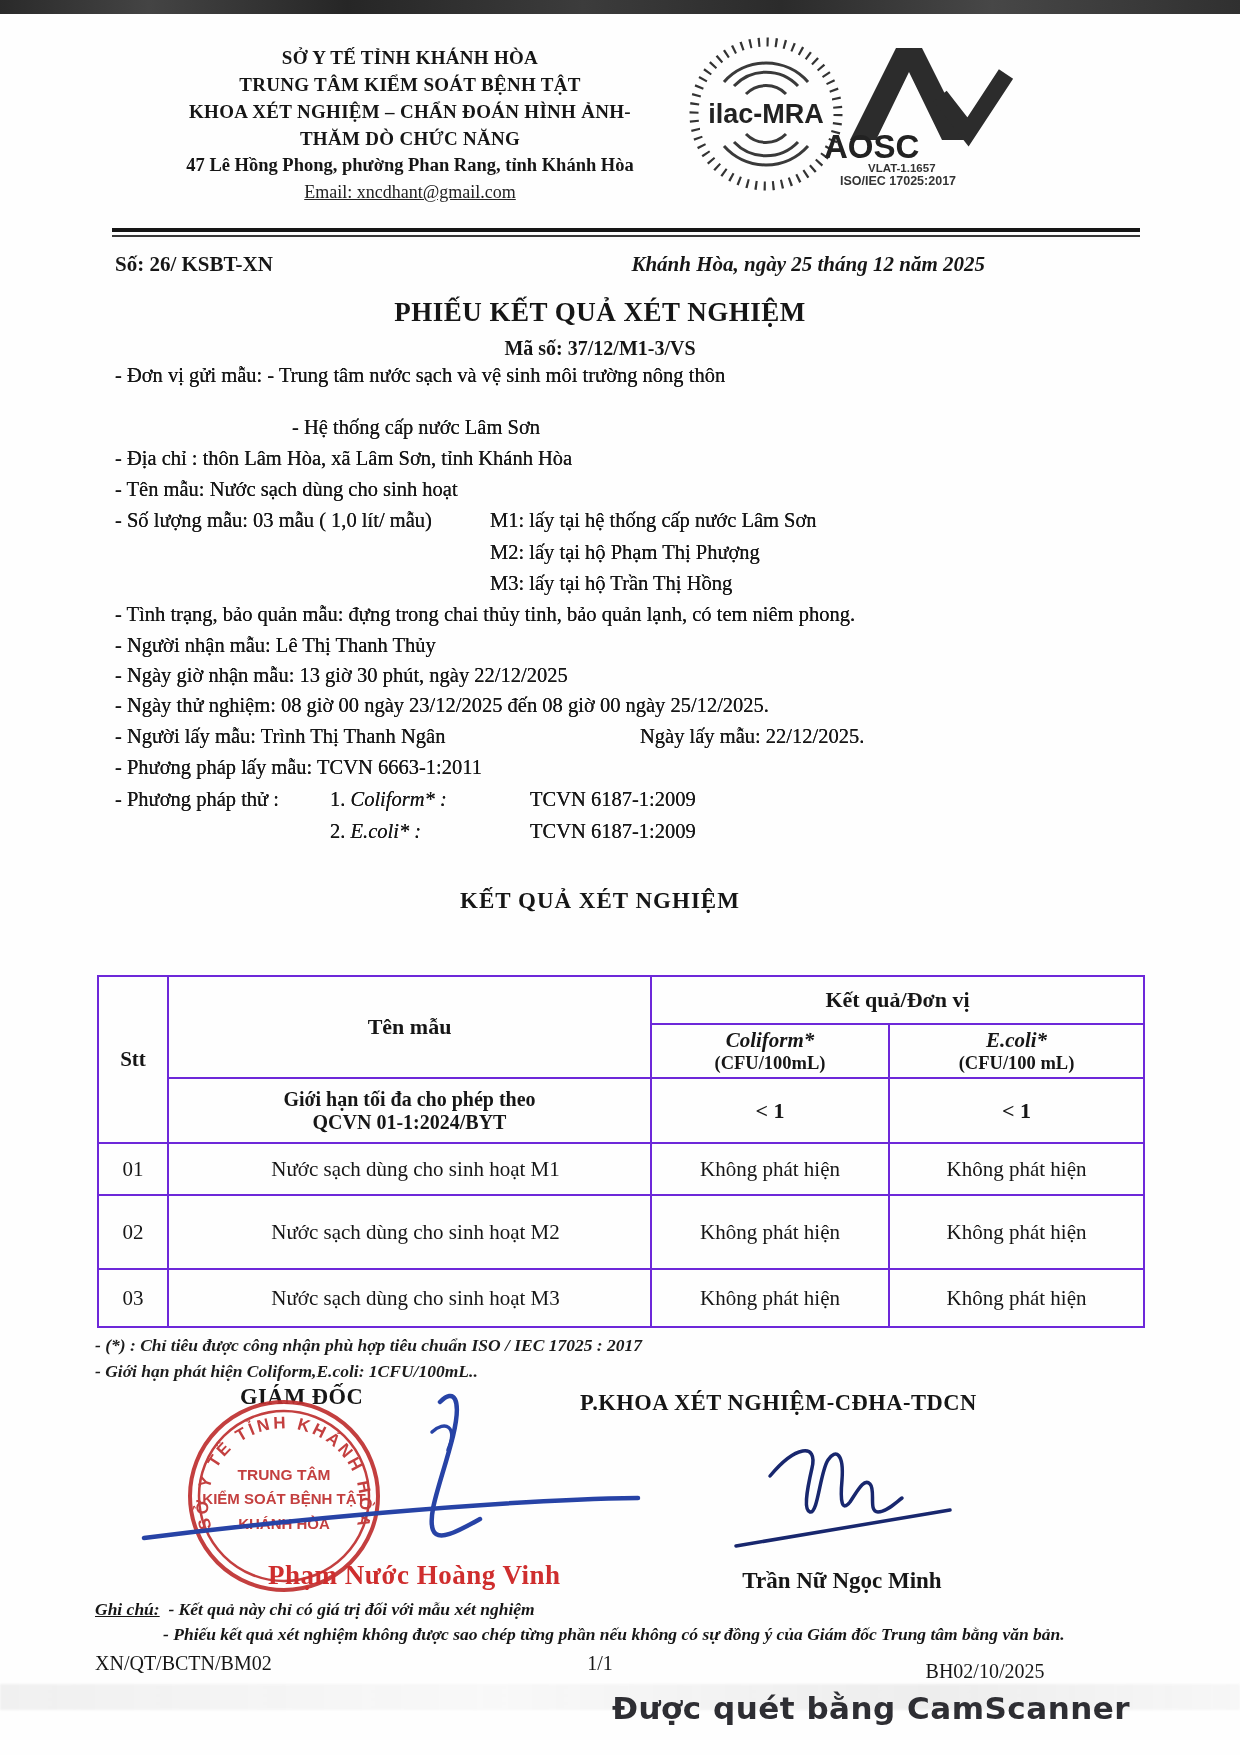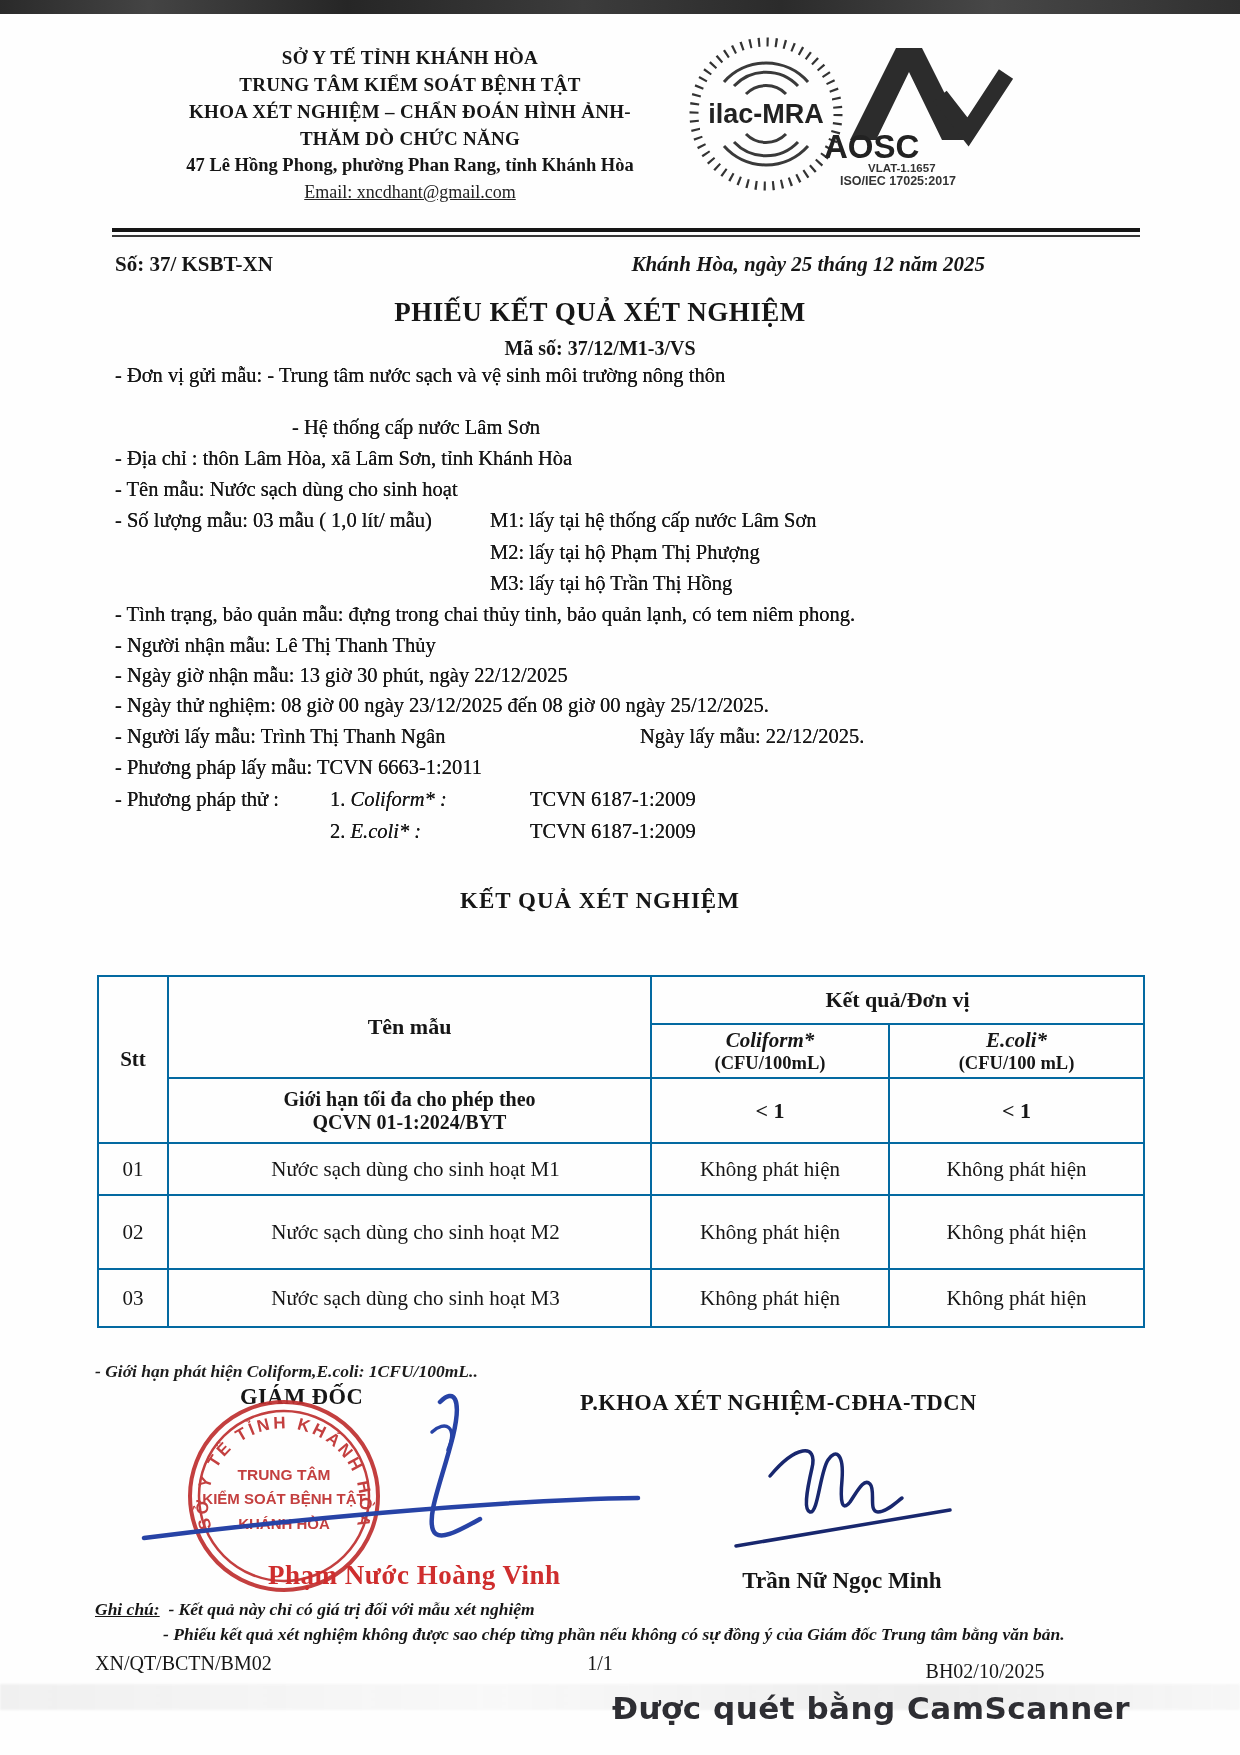--- a/index.html
+++ b/index.html
@@ -23,21 +23,21 @@
   .docno{left:115px;top:252px;font-size:21px;font-weight:bold;}
   .pdate{left:540px;top:252px;width:445px;text-align:right;font-size:21px;font-weight:bold;font-style:italic;}
   .title{left:95px;top:297px;width:1010px;text-align:center;font-size:27px;font-weight:bold;letter-spacing:.5px;}
   .code{left:95px;top:337px;width:1010px;text-align:center;font-size:20px;font-weight:bold;}
   .info{font-size:20.5px;white-space:nowrap;text-shadow:0 0 .4px currentColor;}
   .rheading{left:95px;top:888px;width:1010px;text-align:center;font-size:23px;font-weight:bold;letter-spacing:1px;}
   table.results{
     left:97px;top:975px;width:1046px;border-collapse:collapse;position:absolute;
     font-size:21px;table-layout:fixed;
   }
-  table.results td{border:2px solid #0369a1;text-align:center;vertical-align:middle;padding:2px 4px;}
+  table.results td{border:2px solid #6d28d9;text-align:center;vertical-align:middle;padding:2px 4px;}
   table.results .name-cell{text-align:center;padding-left:16px;}
   .fn{font-size:17.5px;font-style:italic;font-weight:bold;color:#1c1c1c;}
   .sig-title{font-size:22.5px;font-weight:bold;letter-spacing:.5px;}
   .stamp-name{font-size:27px;font-weight:bold;color:#cf2e2e;letter-spacing:.5px;}
   .right-name{font-size:23px;font-weight:bold;}
   .notes{font-size:17.5px;font-style:italic;font-weight:bold;}
   .notes .lbl{text-decoration:underline;}
   .footer-item{font-size:20px;}
   .camscan{
     font-family:"DejaVu Sans","Liberation Sans",sans-serif;
@@ -82,21 +82,21 @@
       <path d="M 28,104 L 74,12 L 100,12 L 146,104 L 120,104 L 87,36 L 54,104 Z" fill="#2c2c2c"></path>
       <path d="M 118,60 L 146,96 L 184,38" fill="none" stroke="#2c2c2c" stroke-width="17"></path>
       <text x="2" y="122" font-family="Liberation Sans, sans-serif" font-size="33" font-weight="bold" fill="#222">AOSC</text>
       <text x="46" y="136" font-family="Liberation Sans, sans-serif" font-size="11.5" font-weight="bold" fill="#333">VLAT-1.1657</text>
       <text x="18" y="149" font-family="Liberation Sans, sans-serif" font-size="12.5" font-weight="bold" fill="#333">ISO/IEC 17025:2017</text>
     </svg>
   </div>
 
   <div class="abs rule"></div>
 
-  <div class="abs docno">Số: 37/ KSBT-XN</div>
+  <div class="abs docno">Số: 26/ KSBT-XN</div>
   <div class="abs pdate">Khánh Hòa, ngày 25 tháng 12 năm 2025</div>
 
   <div class="abs title">PHIẾU KẾT QUẢ XÉT NGHIỆM</div>
   <div class="abs code">Mã số: 37/12/M1-3/VS</div>
 
   <div class="abs info" style="left:115px;top:364px;">- Đơn vị gửi mẫu: - Trung tâm nước sạch và vệ sinh môi trường nông thôn</div>
   <div class="abs info" style="left:292px;top:416px;">- Hệ thống cấp nước Lâm Sơn</div>
   <div class="abs info" style="left:115px;top:447px;">- Địa chỉ : thôn Lâm Hòa, xã Lâm Sơn, tỉnh Khánh Hòa</div>
   <div class="abs info" style="left:115px;top:478px;">- Tên mẫu: Nước sạch dùng cho sinh hoạt</div>
   <div class="abs info" style="left:115px;top:509px;">- Số lượng mẫu: 03 mẫu ( 1,0 lít/ mẫu)</div>
@@ -163,20 +163,21 @@
     </tr>
     <tr style="height:58px">
       <td>03</td>
       <td class="name-cell">Nước sạch dùng cho sinh hoạt M3</td>
       <td>Không phát hiện</td>
       <td>Không phát hiện</td>
     </tr>
   </tbody>
     </table>
 
+  <div class="abs fn" style="left:95px;top:1335px;">- (*) : Chỉ tiêu được công nhận phù hợp  tiêu chuẩn ISO / IEC 17025 : 2017</div>
   <div class="abs fn" style="left:95px;top:1361px;">- Giới hạn phát hiện Coliform,E.coli: 1CFU/100mL..</div>
 
   <div class="abs sig-title" style="left:240px;top:1384px;">GIÁM ĐỐC</div>
   <div class="abs sig-title" style="left:580px;top:1390px;">P.KHOA XÉT NGHIỆM-CĐHA-TDCN</div>
 
   <div class="abs" style="left:184px;top:1396px;width:200px;height:200px;opacity:.92;">
     <svg width="200" height="200" viewBox="0 0 200 200">
       <defs>
         <path id="ringpath" d="M 34,146 A 76,76 0 1 1 166,146"></path>
       </defs>

